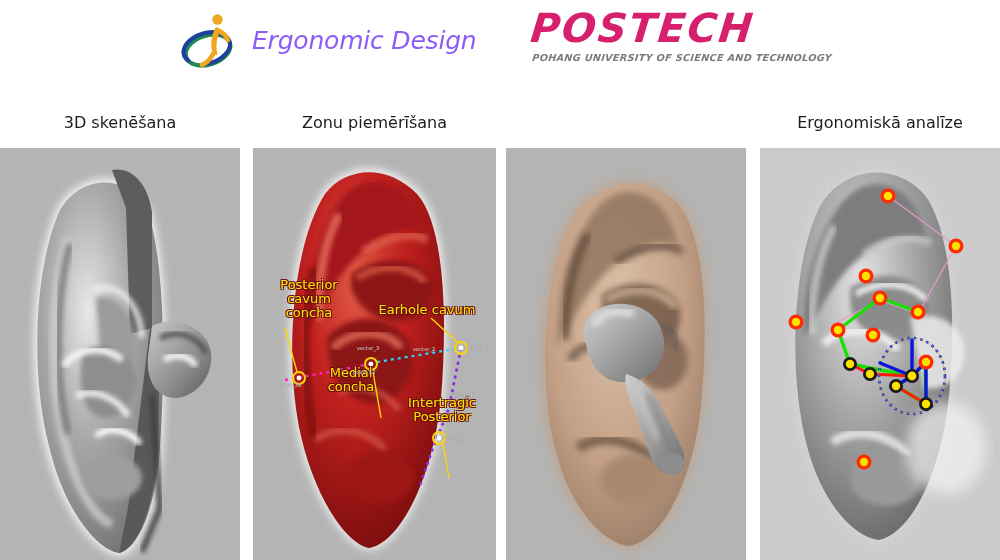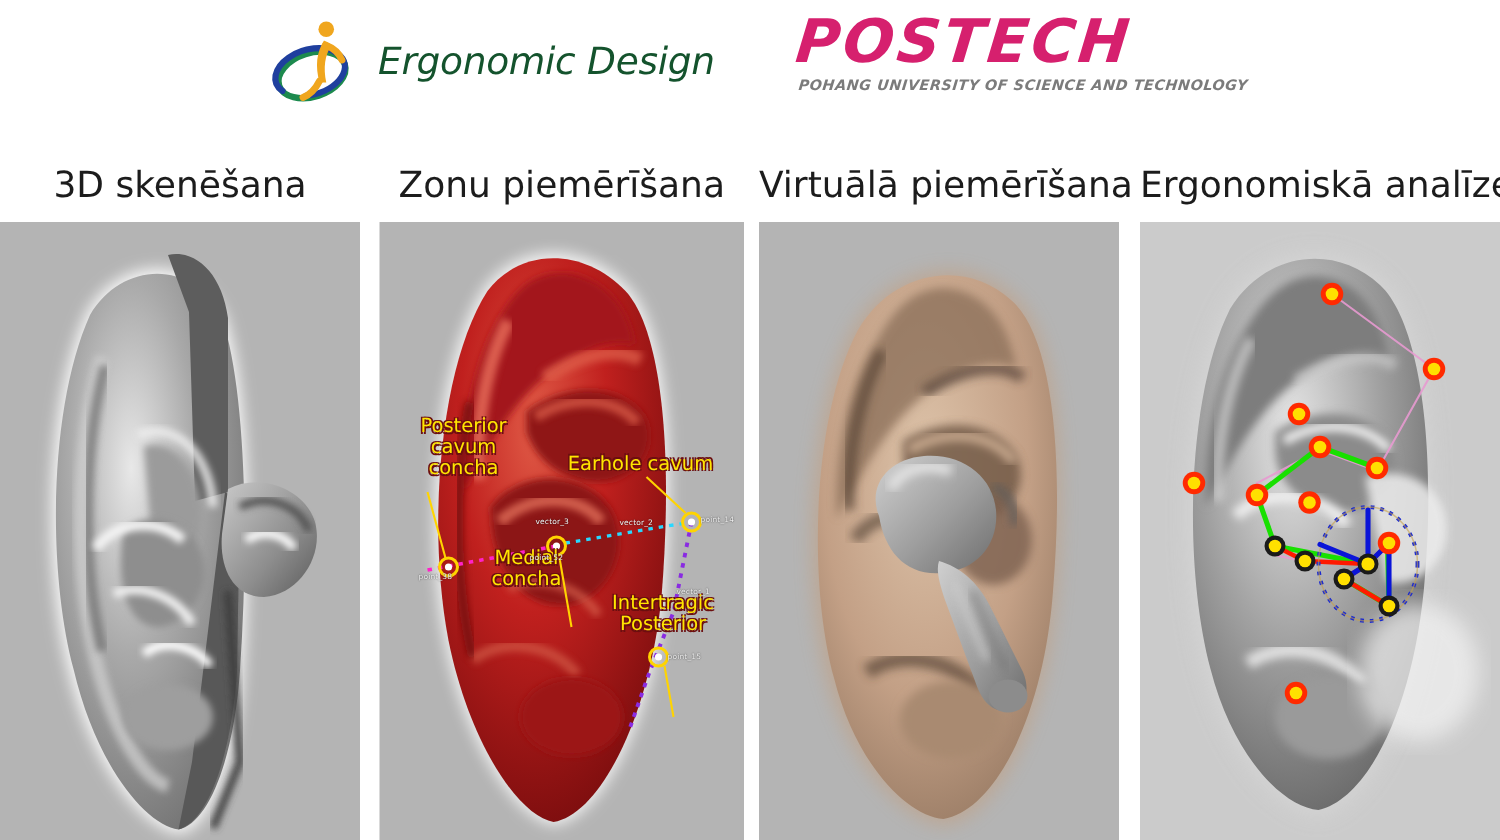--- a/index.html
+++ b/index.html
@@ -10,37 +10,37 @@
   }
   .page{position:relative;width:1000px;height:560px;background:#fff;}
 
   
   .logos{position:absolute;left:0;top:0;width:1000px;height:96px;}
 
   .edt-logo{position:absolute;left:180px;top:6px;width:300px;height:70px;
             display:flex;align-items:center;gap:10px;}
   .edt-mark{width:62px;height:62px;position:relative;flex:0 0 62px;}
   .edt-text{font-family:"DejaVu Sans", sans-serif;font-style:italic;
-            font-weight:400;font-size:25px;line-height:1.12;color:#14532d;
+            font-weight:400;font-size:25px;line-height:1.12;color:#8b5cf6;
             letter-spacing:-0.2px;white-space:nowrap;}
   .edt-text span{display:block;}
 
   .postech-logo{position:absolute;left:533px;top:8px;width:270px;height:62px;}
   .postech-word{font-family:"DejaVu Sans", sans-serif;font-style:italic;
                 font-weight:700;font-size:40px;letter-spacing:2px;
                 color:#d6206e;line-height:1;
                 transform:skewX(-6deg);transform-origin:left top;}
   .postech-sub{margin-top:4px;font-family:"DejaVu Sans", sans-serif;
                font-style:italic;font-weight:600;font-size:9.6px;
                letter-spacing:0.35px;color:#7b7b7b;white-space:nowrap;
                transform:skewX(-6deg);transform-origin:left top;}
 
   
   .caption{position:absolute;top:104px;height:38px;line-height:38px;
-           text-align:center;font-size:24px;color:#1c1c1c;
+           text-align:center;font-size:16px;color:#1c1c1c;
            font-family:"DejaVu Sans", sans-serif;white-space:nowrap;}
 
   
   .panel{position:absolute;top:148px;height:412px;overflow:hidden;}
   .p1,.p2,.p3{background:#b4b4b4;}
   .p4{background:#cbcbcb;}
 
   
   .ann{position:absolute;color:#ffe600;font-weight:400;font-size:13px;
        line-height:1.08;text-align:center;
@@ -80,21 +80,20 @@
     </div>
 
     <div class="postech-logo">
       <div class="postech-word">POSTECH</div>
       <div class="postech-sub">POHANG UNIVERSITY OF SCIENCE AND TECHNOLOGY</div>
     </div>
   </div>
 
   <div class="caption" style="left:0px;width:240px;">3D skenēšana</div>
   <div class="caption" style="left:253px;width:243px;">Zonu piemērīšana</div>
-  <div class="caption" style="left:506px;width:240px;">Virtuālā piemērīšana</div>
   <div class="caption" style="left:760px;width:240px;">Ergonomiskā analīze</div>
 
   <div class="panel p1" style="left:0px;width:240px;">
     <svg width="240" height="412" viewBox="0 0 240 412">
       <defs>
         <radialGradient id="g1a" cx="40%" cy="35%" r="75%">
           <stop offset="0%" stop-color="#e8e8e8"></stop>
             <stop offset="45%" stop-color="#a9a9a9"></stop>
           <stop offset="100%" stop-color="#6e6e6e"></stop>
         </radialGradient>

